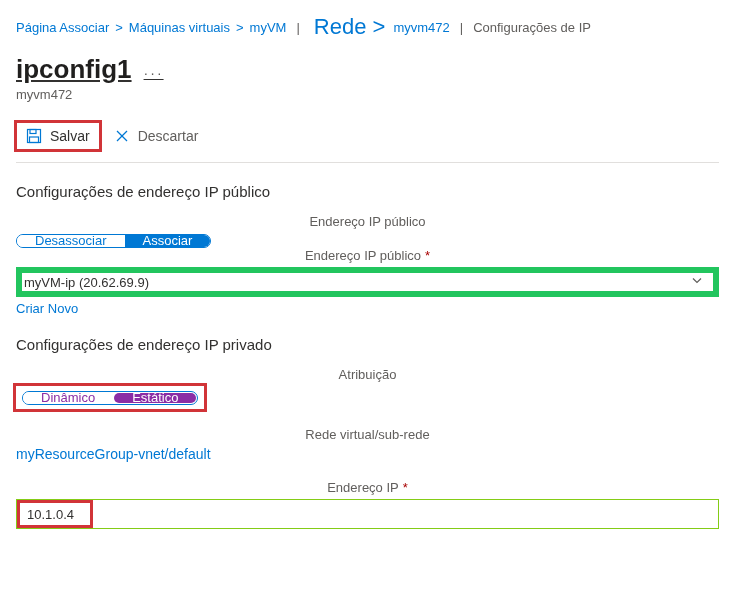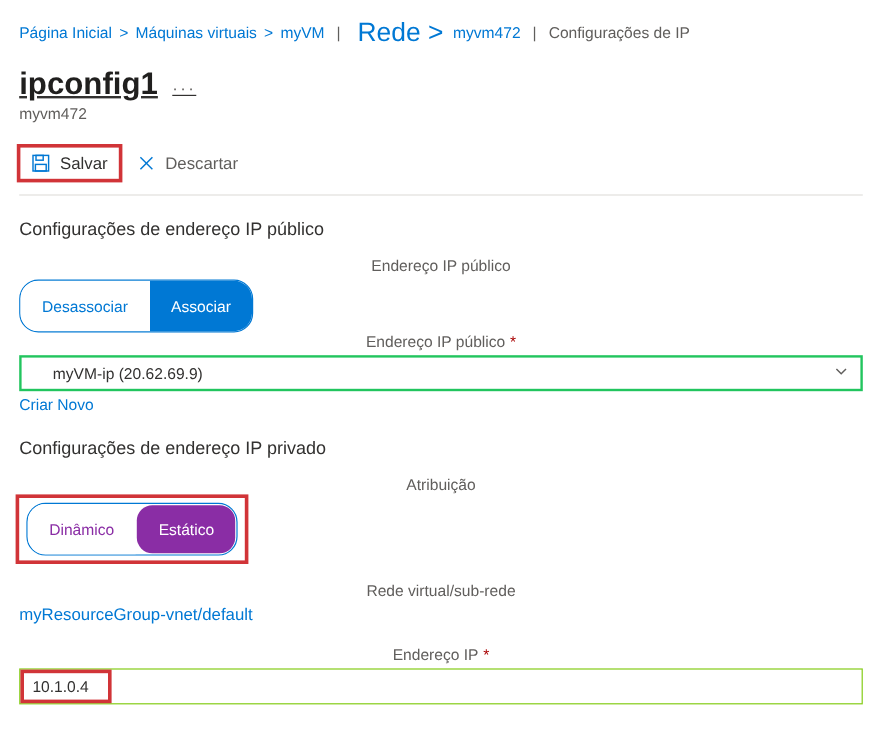--- a/index.html
+++ b/index.html
@@ -117,21 +117,21 @@
     .required {
       color: #a80000;
       margin-left: 4px;
     }
     .pill-group {
       display: inline-flex;
       border: 1px solid #0078d4;
       border-radius: 16px;
       overflow: hidden;
       background: #fff;
-      height: 44px;
+      height: 14px;
     }
     .pill-group .pill {
       display: flex;
       align-items: center;
       padding: 0 18px;
       font-size: 13px;
       cursor: pointer;
       color: #0078d4;
       background: #fff;
       border: none;
@@ -146,25 +146,25 @@
       border-radius: 13px;
       margin: 1px;
     }
     .purple-highlight-box {
       display: inline-block;
       outline: 3px solid #d13438;
       padding: 4px 6px;
     }
     .select-wrap {
       position: relative;
-      border: 2px solid #22c55e;
+      border: 6px solid #22c55e;
       height: 30px;
       display: flex;
       align-items: center;
-      padding: 0 26px;
+      padding: 0 2px;
       background: #fff;
       cursor: pointer;
       margin-top: 4px;
     }
     .select-wrap .chevron {
       position: absolute;
       right: 10px;
       top: 50%;
       transform: translateY(-50%);
       color: #605e5c;
@@ -208,21 +208,21 @@
     }
     .vnet-link {
       color: #0078d4;
       font-size: 14px;
     }
   </style>
 </head>
 <body>
 
 <div class="breadcrumbs">
-  <span class="item">Página Inicial</span>
+  <span class="item">Página Associar</span>
   <span class="sep">&gt;</span>
   <span class="item">Máquinas virtuais</span>
   <span class="sep">&gt;</span>
   <span class="item">myVM</span>
   <span class="pipe">|</span>
   <span class="highlight">Rede &gt;</span>
   <span class="item">myvm472</span>
   <span class="pipe">|</span>
   <span class="item current">Configurações de IP</span>
 </div>

